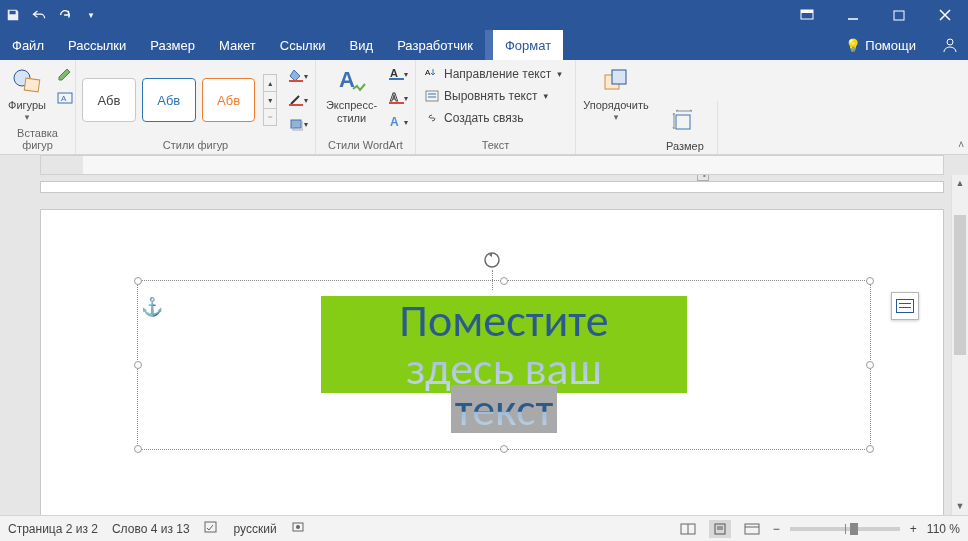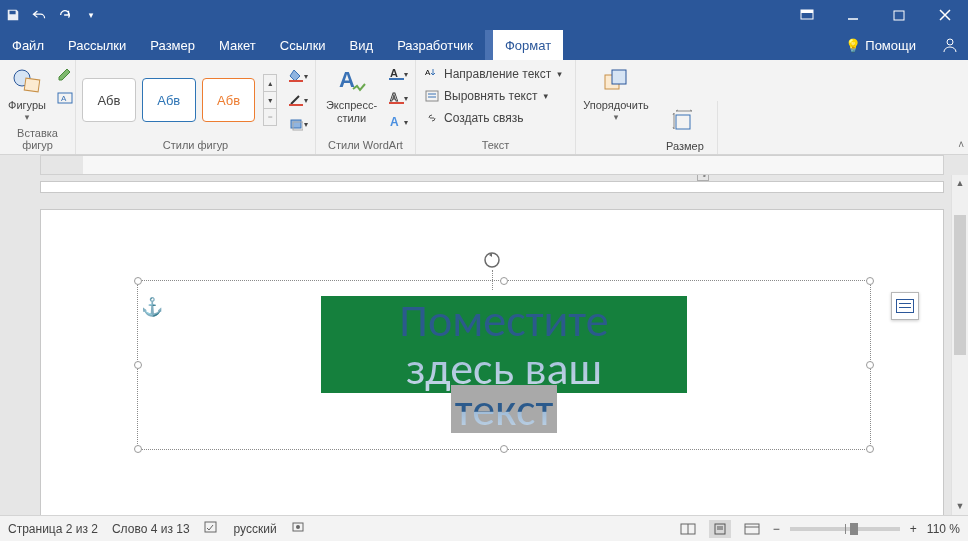--- a/index.html
+++ b/index.html
@@ -68,21 +68,21 @@
   .rot-handle { position:absolute; left:50%; top:40px; transform:translateX(-50%); width:20px; height:20px; }
   .rot-handle::after { content:""; position:absolute; left:50%; top:20px; width:0; height:20px; border-left:1px dotted #8a8a8a; }
 
   .sel-box { position:absolute; left:96px; top:70px; right:72px; height:170px; border:1px dotted #8a8a8a; }
   .handle { position:absolute; width:8px; height:8px; background:#fff; border:1px solid #9a9a9a; border-radius:50%; }
   .h-tl{left:-4px;top:-4px;} .h-tr{right:-4px;top:-4px;} .h-bl{left:-4px;bottom:-4px;} .h-br{right:-4px;bottom:-4px;}
   .h-t{left:50%;top:-4px;margin-left:-4px;} .h-b{left:50%;bottom:-4px;margin-left:-4px;}
   .h-l{left:-4px;top:50%;margin-top:-4px;} .h-r{right:-4px;top:50%;margin-top:-4px;}
 
   .wa-wrap { position:absolute; left:50%; top:15px; transform:translateX(-50%); text-align:center; }
-  .wa-bg1 { display:inline-block; background:#15803d; padding:0 20px; }
+  .wa-bg1 { display:inline-block; background:#84cc16; padding:0 20px; }
   .wa-bg2 { display:inline-block; background:#a9a9a9; padding:0 4px; margin-top:-8px; }
   .wa-text { font-size:46px; font-weight:400; color:#1f4e79;
     background:linear-gradient(#2b5a8c 0%, #2b5a8c 55%, #a0bcd8 56%, #c7d8e8 100%);
     -webkit-background-clip:text; background-clip:text; -webkit-text-fill-color:transparent;
     line-height:1.05; display:inline-block; font-family:"Calibri","Segoe UI",sans-serif;
   }
 
   .layout-btn { position:absolute; right:24px; top:82px; width:28px; height:28px; background:#fff; border:1px solid #b7b7b7; box-shadow:0 1px 3px rgba(0,0,0,.2); display:flex; align-items:center; justify-content:center; }
   .layout-btn .inner { width:18px; height:14px; border:1px solid #2b579a; position:relative; }
   .layout-btn .inner::before, .layout-btn .inner::after { content:""; position:absolute; left:2px; right:2px; height:1px; background:#2b579a; }

